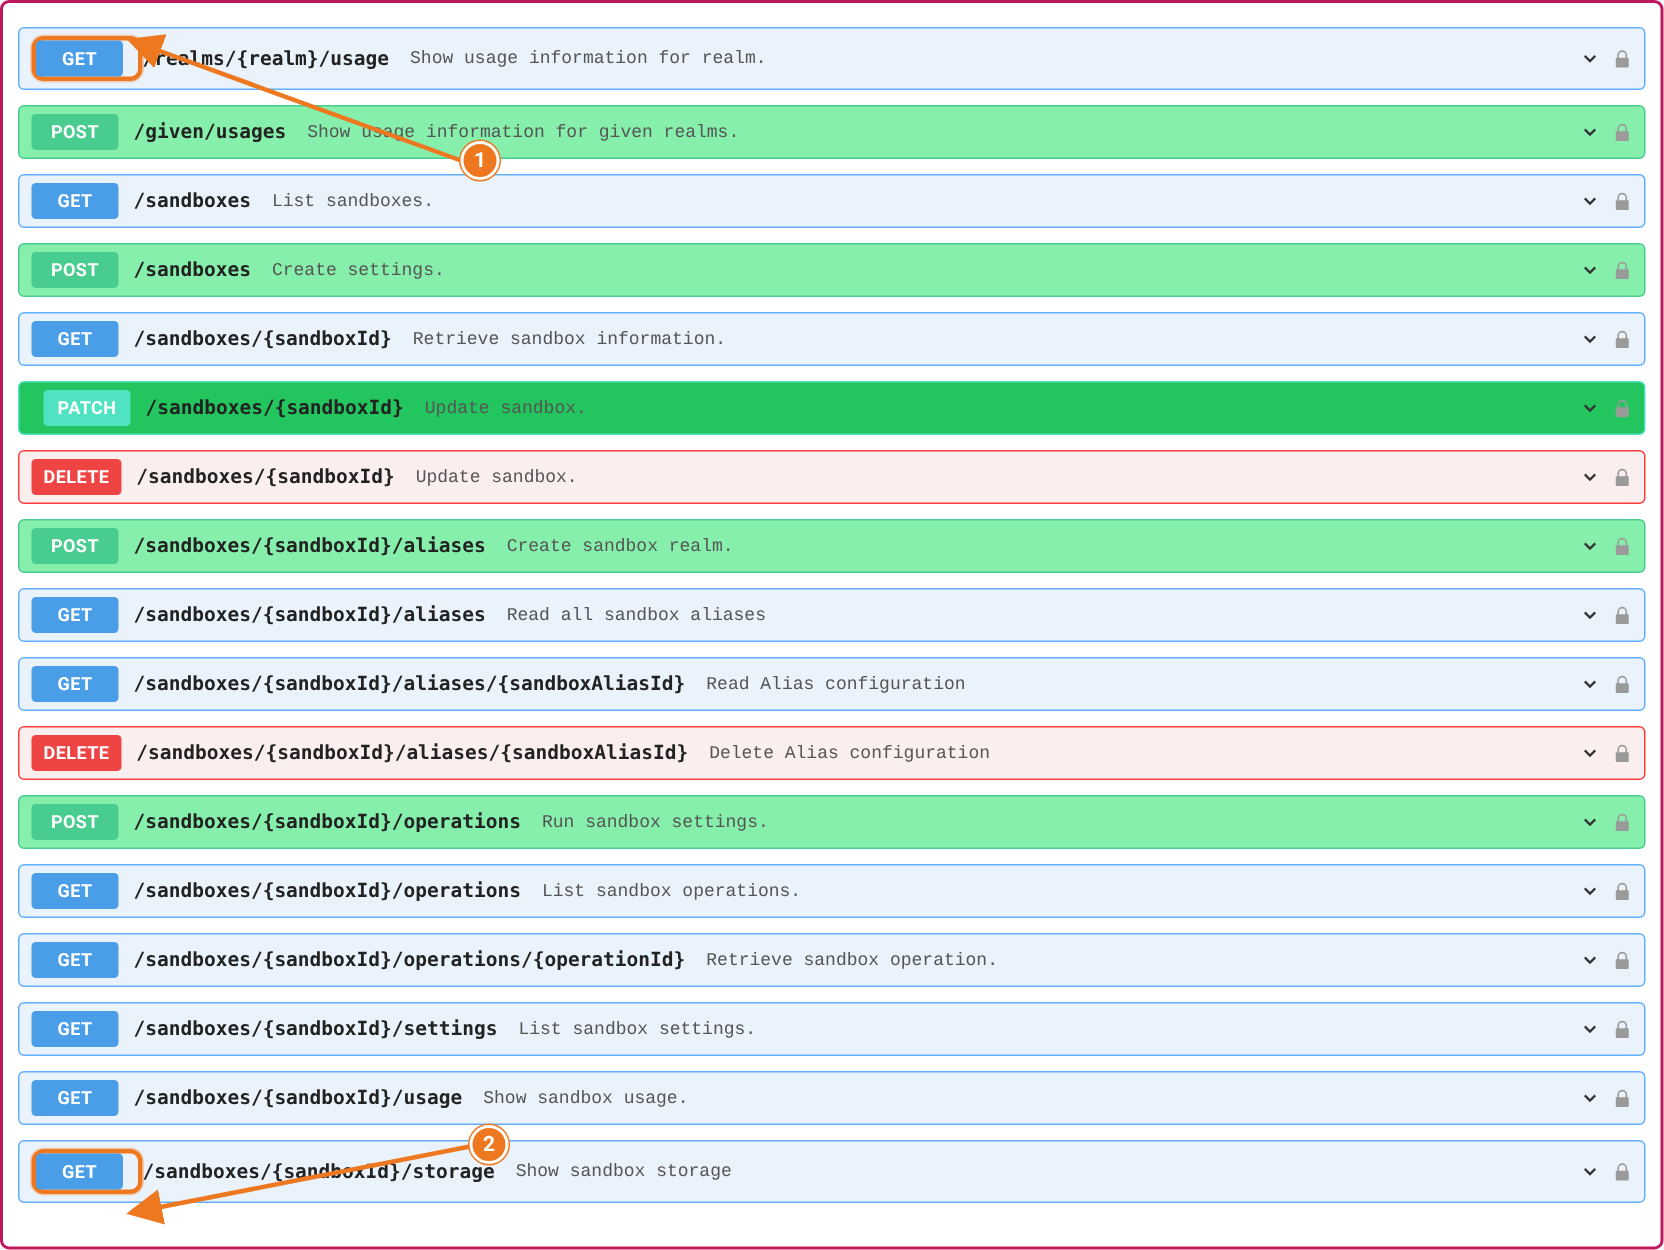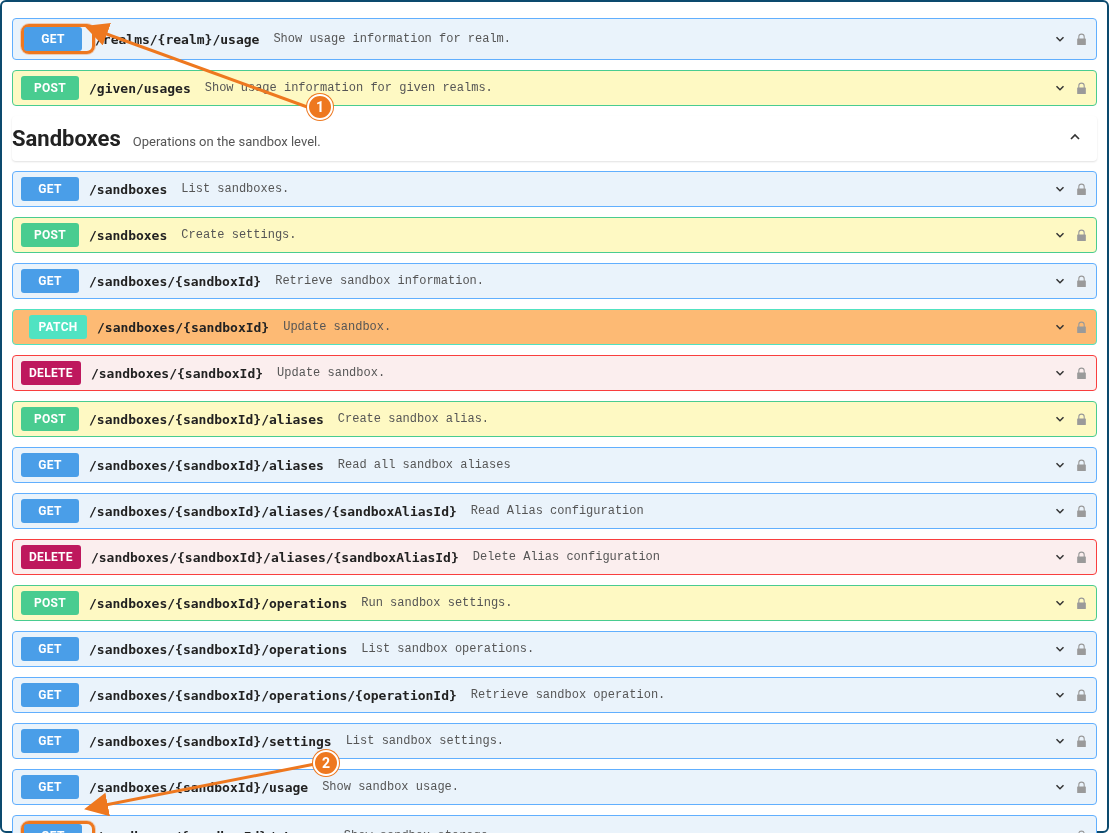--- a/index.html
+++ b/index.html
@@ -9,21 +9,21 @@
     font-family: -apple-system, BlinkMacSystemFont, "Segoe UI", Roboto, Helvetica, Arial, sans-serif;
     background: #fff;
     width: 1109px;
     height: 833px;
     position: relative;
   }
   .frame {
     position: absolute;
     left: 0; top: 0;
     width: 1109px; height: 833px;
-    border: 2px solid #0c4a6e;
+    border: 2px solid #be185d;
     border-radius: 6px;
     padding: 6px 10px 10px 10px;
   }
   .section-header {
     display: flex;
     align-items: baseline;
     padding: 10px 10px 10px 0;
     margin-top: 10px;
     position: relative;
     box-shadow: 0 1px 2px rgba(0,0,0,0.12);
@@ -50,41 +50,41 @@
     align-items: center;
     border: 1px solid;
     border-radius: 4px;
     margin: 10px 0;
     padding: 5px 8px;
     min-height: 36px;
     cursor: pointer;
     position: relative;
   }
   .op.get    { background: #eaf3fb; border-color: #61affe; }
-  .op.post   { background: #fef9c3; border-color: #49cc90; }
-  .op.patch  { background: #fdba74; border-color: #50e3c2; padding-left: 16px; }
+  .op.post   { background: #86efac; border-color: #49cc90; }
+  .op.patch  { background: #22c55e; border-color: #50e3c2; padding-left: 16px; }
   .op.delete { background: #fbeeee; border-color: #f93e3e; }
 
   .method {
     display: inline-block;
     min-width: 58px;
     text-align: center;
     font-size: 12px;
     font-weight: 700;
     color: #fff;
     border-radius: 3px;
     padding: 5px 8px;
     margin-right: 10px;
     font-family: -apple-system, BlinkMacSystemFont, "Segoe UI", Roboto, Arial, sans-serif;
     letter-spacing: 0.3px;
   }
   .method.get    { background: #4a9ee8; }
   .method.post   { background: #49cc90; }
   .method.patch  { background: #50e3c2; }
-  .method.delete { background: #be185d; }
+  .method.delete { background: #ef4444; }
 
   .path {
     font-family: "SFMono-Regular", Menlo, Consolas, monospace;
     font-size: 13px;
     font-weight: 700;
     color: #222;
     margin-right: 14px;
   }
   .desc {
     font-size: 12px;
@@ -153,27 +153,20 @@
             <polyline points="6 9 12 15 18 9"></polyline>
           </svg>
         </span>
         <span class="lock">
           <svg width="13" height="13" viewBox="0 0 24 24" fill="#9a9a9a">
             <path d="M6 10V7a6 6 0 0112 0v3h1a1 1 0 011 1v10a1 1 0 01-1 1H5a1 1 0 01-1-1V11a1 1 0 011-1h1zm2 0h8V7a4 4 0 00-8 0v3z"></path>
           </svg>
         </span>
       </span>
     </div>
-    <div class="section-header">
-      <span class="section-title">Sandboxes</span>
-      <span class="section-desc">Operations on the sandbox level.</span>
-      <span class="section-caret"><svg width="16" height="16" viewBox="0 0 24 24" fill="none" stroke="#333" stroke-width="2.5">
-          <polyline points="6 15 12 9 18 15"></polyline>
-        </svg></span>
-    </div>
     <div class="op get">
       <span class="method get">GET</span>
       <span class="path">/sandboxes</span>
       <span class="desc">List sandboxes.</span>
       <span class="right">
         <span class="chev">
           <svg width="14" height="14" viewBox="0 0 24 24" fill="none" stroke="#333" stroke-width="2.5">
             <polyline points="6 9 12 15 18 9"></polyline>
           </svg>
         </span>
@@ -248,21 +241,21 @@
         <span class="lock">
           <svg width="13" height="13" viewBox="0 0 24 24" fill="#9a9a9a">
             <path d="M6 10V7a6 6 0 0112 0v3h1a1 1 0 011 1v10a1 1 0 01-1 1H5a1 1 0 01-1-1V11a1 1 0 011-1h1zm2 0h8V7a4 4 0 00-8 0v3z"></path>
           </svg>
         </span>
       </span>
     </div>
     <div class="op post">
       <span class="method post">POST</span>
       <span class="path">/sandboxes/{sandboxId}/aliases</span>
-      <span class="desc">Create sandbox alias.</span>
+      <span class="desc">Create sandbox realm.</span>
       <span class="right">
         <span class="chev">
           <svg width="14" height="14" viewBox="0 0 24 24" fill="none" stroke="#333" stroke-width="2.5">
             <polyline points="6 9 12 15 18 9"></polyline>
           </svg>
         </span>
         <span class="lock">
           <svg width="13" height="13" viewBox="0 0 24 24" fill="#9a9a9a">
             <path d="M6 10V7a6 6 0 0112 0v3h1a1 1 0 011 1v10a1 1 0 01-1 1H5a1 1 0 01-1-1V11a1 1 0 011-1h1zm2 0h8V7a4 4 0 00-8 0v3z"></path>
           </svg>

